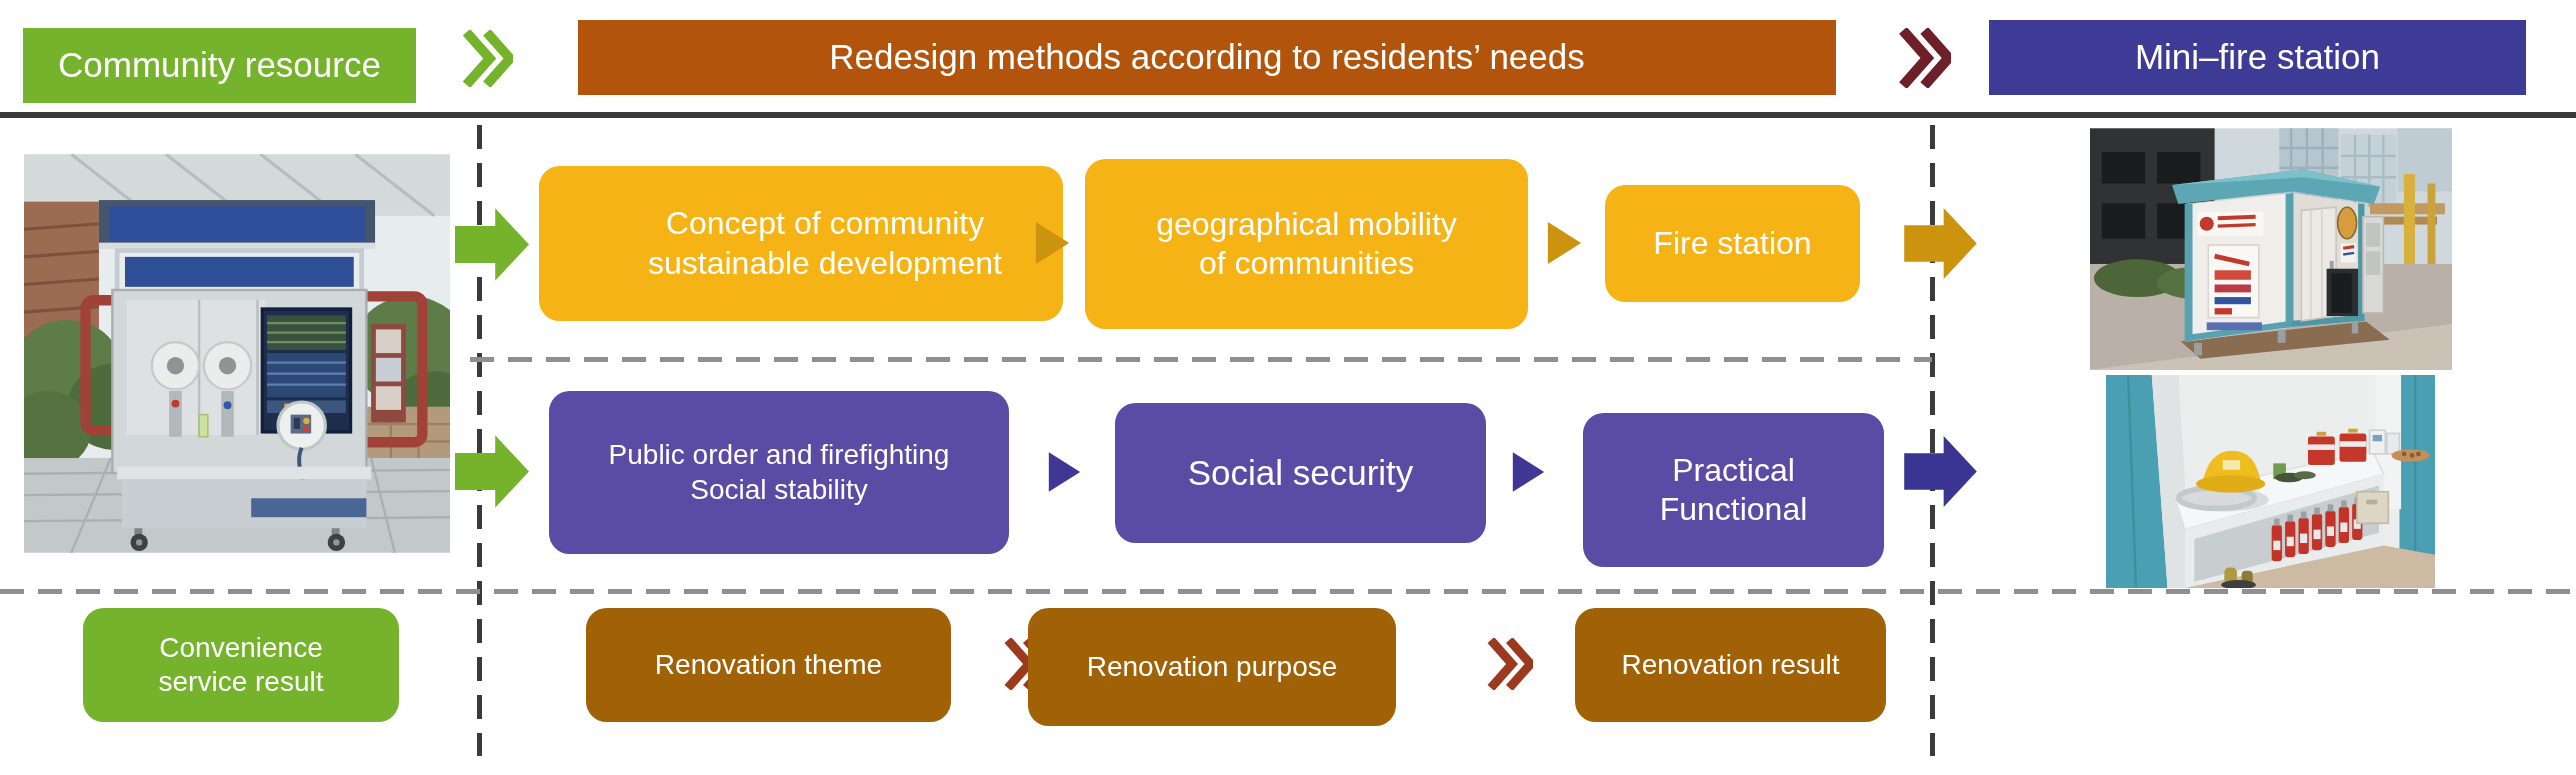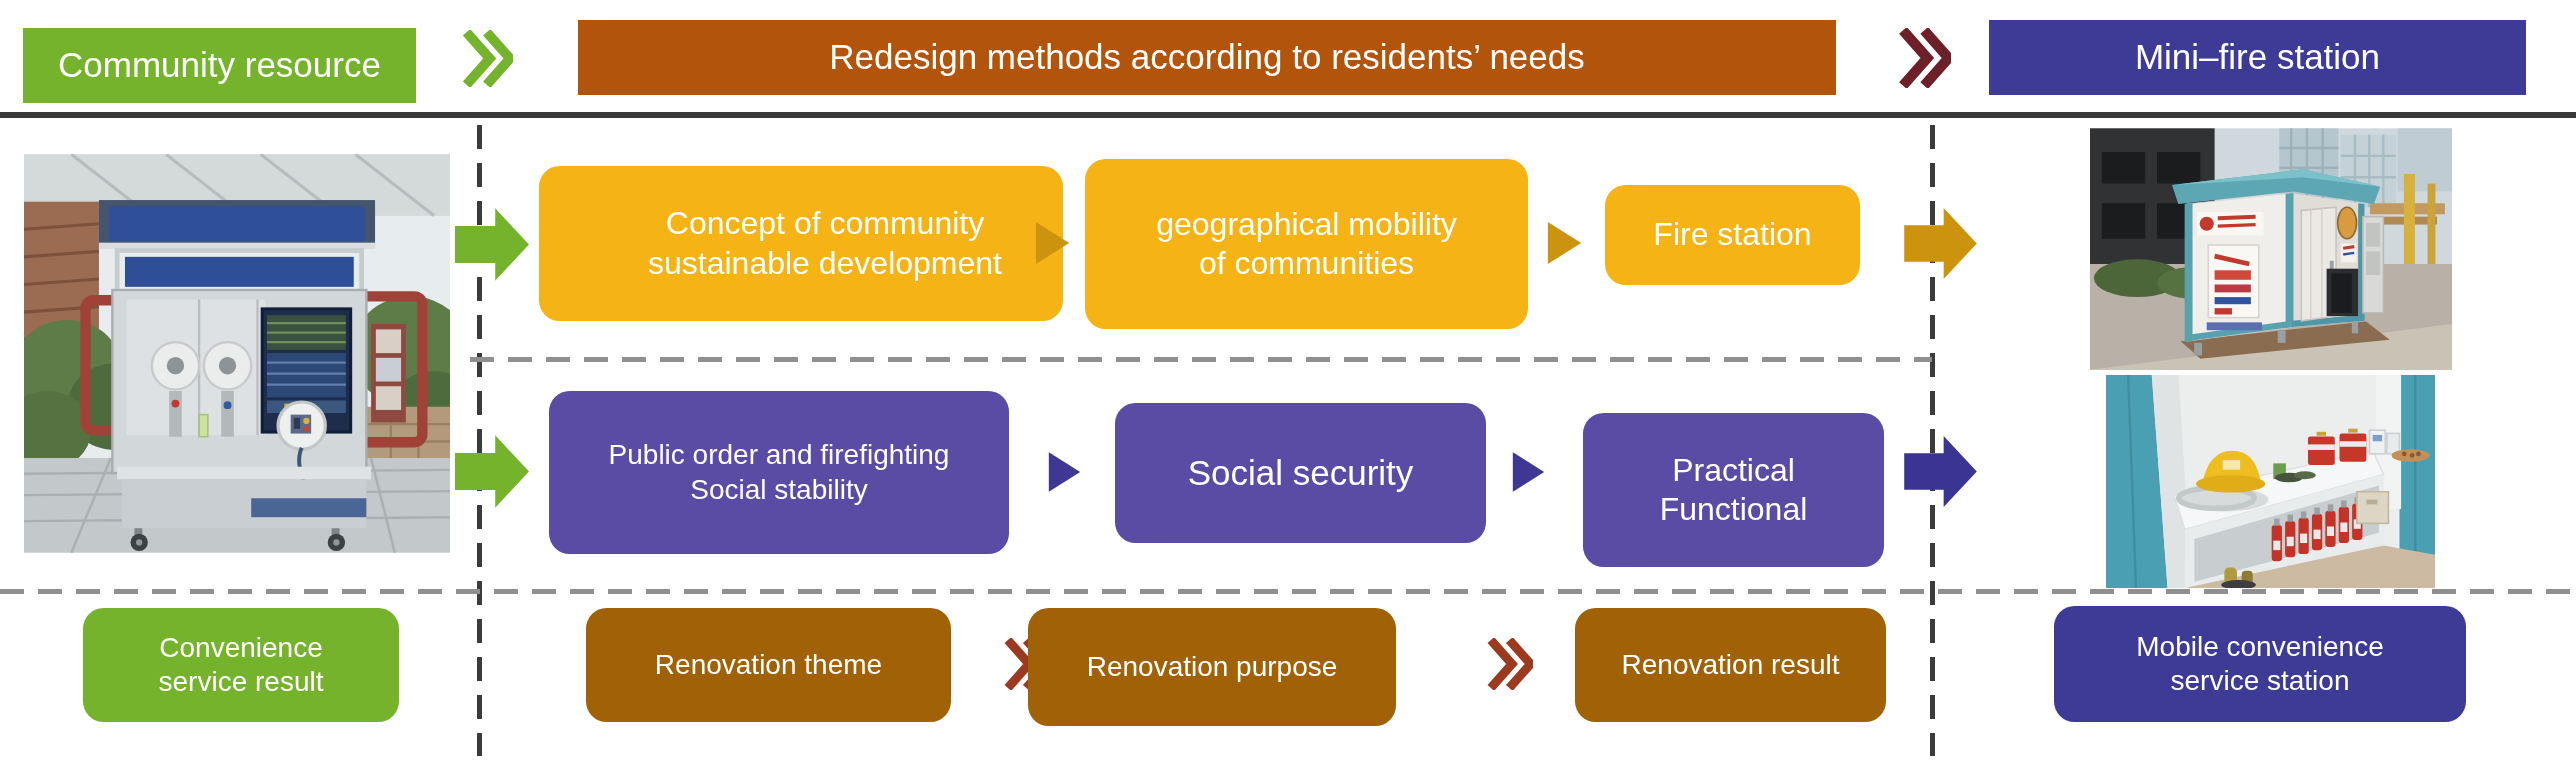--- a/index.html
+++ b/index.html
@@ -166,21 +166,21 @@
   <svg class="icon tri" style="left:1035px; top:221px; width:35px; height:44px; color:#cc930e;" viewBox="0 0 40 50">
     <polygon points="1,1 39,25 1,49"></polygon>
   </svg>
   <div class="box rd yellow-bg t40" style="left:1085px; top:159px; width:443px; height:170px;">
     <div>geographical mobility</div>
     <div>of communities</div>
   </div>
   <svg class="icon tri" style="left:1547px; top:221px; width:35px; height:44px; color:#cc930e;" viewBox="0 0 40 50">
     <polygon points="1,1 39,25 1,49"></polygon>
   </svg>
-  <div class="box rd yellow-bg t40" style="left:1605px; top:185px; width:255px; height:100px;text-align:center;">
+  <div class="box rd yellow-bg t40" style="left:1605px; top:185px; width:255px; height:117px;text-align:center;">
     <div>Fire station</div>
   </div>
   <svg class="icon blockarrow" style="left:1904px; top:208px; width:73px; height:71px; color:#cc930e;" viewBox="0 0 92 90">
     <polygon points="0,22 50,22 50,0 92,45 50,90 50,68 0,68"></polygon>
   </svg>
 
   <div class="box rd purple-bg t38" style="left:549px; top:391px; width:460px; height:163px;">
     <div>Public order and firefighting</div>
     <div>Social stability</div>
   </div>
@@ -348,19 +348,15 @@
     <div>Renovation purpose</div>
   </div>
   <svg class="icon chev" style="left:1487px; top:638px; width:46px; height:52px; color:#9c3a20;" viewBox="0 0 66 76">
     <path d="M5,3 L36,38 L5,73"></path>
       <path d="M32,3 L63,38 L32,73"></path>
   </svg>
   <div class="box rd orange-bg t38" style="left:1575px; top:608px; width:311px; height:114px;">
     <div>Renovation result</div>
   </div>
 
-  <div class="box rd navy-bg t38" style="left:2054px; top:606px; width:412px; height:116px;">
-    <div>Mobile convenience</div>
-    <div>service station</div>
-  </div>
 
 </div>
 
 
 </body></html>

